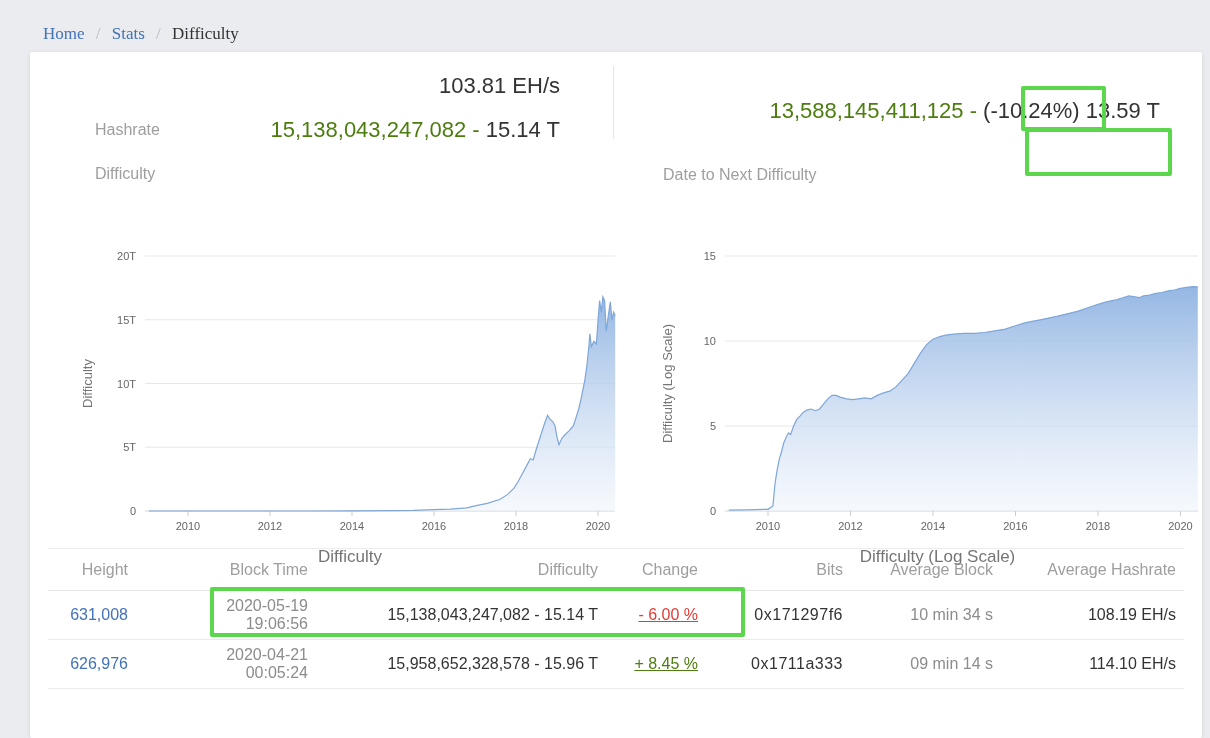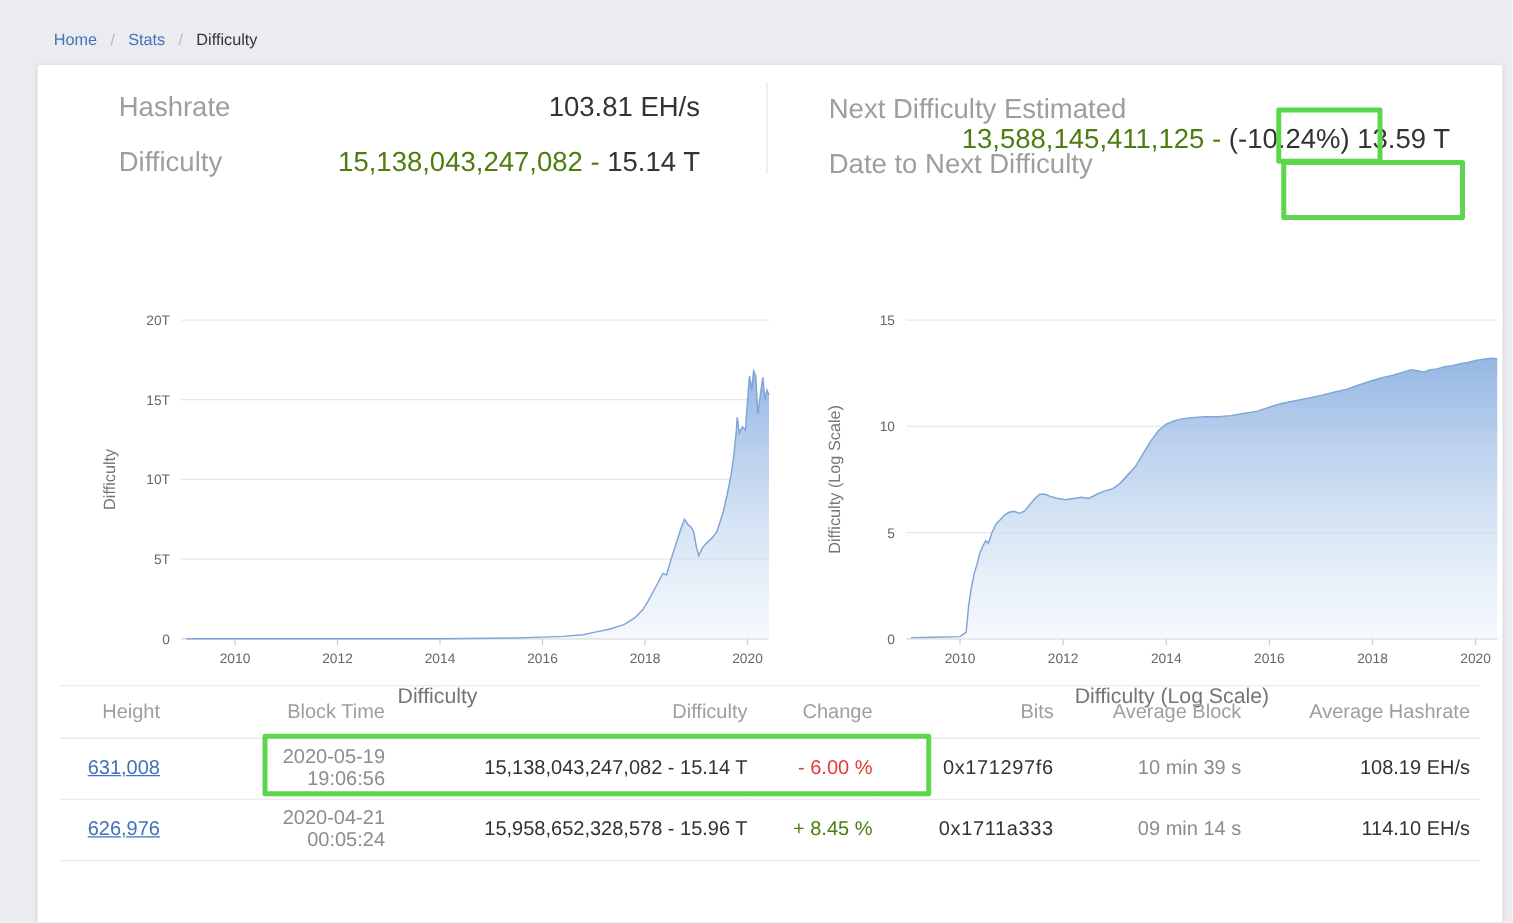--- a/index.html
+++ b/index.html
@@ -1,28 +1,28 @@
 <!DOCTYPE html>
 <html><head>
 <meta charset="utf-8">
 <style>
   * { margin:0; padding:0; box-sizing:border-box; }
   html,body { width:1210px; height:738px; overflow:hidden; }
   body { font-family:"Liberation Sans", sans-serif; background:#eaecef; position:relative; color:#333; }
 
-  .breadcrumb { position:absolute; left:43px; top:24px; font-size:13px; z-index:2; }
+  .breadcrumb { position:absolute; left:43px; top:24px; font-size:17px; z-index:2;font-family:Liberation Serif, serif; }
   .breadcrumb .crumb-link { color:#4272b8; cursor:pointer; }
   .breadcrumb .crumb-sep { color:#b9bdc2; padding:0 7px; }
   .breadcrumb .crumb-current { color:#333; }
 
   .card { position:absolute; left:30px; top:52px; width:1172px; height:686px;
           background:#ffffff; border-radius:2px; box-shadow:0 1px 4px rgba(0,0,0,0.10); }
 
   
-  .stat-label { position:absolute; font-size:22px; color:#9e9e9e; white-space:nowrap; }
+  .stat-label { position:absolute; font-size:16px; color:#9e9e9e; white-space:nowrap;margin-top:48px; }
   .stat-value { position:absolute; font-size:22px; color:#333; white-space:nowrap; text-align:right; }
   .v-hashrate-label { left:65px; top:21px; }
   .v-hashrate      { left:200px; top:21px; width:330px; }
   .v-difficulty-label { left:65px; top:65px; }
   .v-difficulty    { left:140px; top:65px; width:390px; }
   .gray-part { color:#4d7c0f; }
   .stats-divider { position:absolute; left:583px; top:14px; width:1px; height:73px; background:#e5e5e5; }
   .v-nextdiff-label { left:633px; top:22px; }
   .v-nextdiff      { left:633px; top:46px; width:497px; }
   .v-datenext-label { left:633px; top:66px;text-align:center; }
@@ -36,24 +36,24 @@
   .chart1-title { left:40px; width:560px; }
   .chart2-title { left:620px; width:575px; }
 
   
   .diff-table { position:absolute; left:18px; top:496px; width:1136px; border-collapse:collapse; table-layout:fixed; }
   .diff-table th { font-size:16px; font-weight:normal; color:#9e9e9e; text-align:right;
                    height:42px; border-top:1px solid #ececec; border-bottom:1px solid #e5e5e5; }
   .diff-table td { font-size:16px; text-align:right; height:49px; border-bottom:1px solid #ebebeb;
                    vertical-align:middle; white-space:nowrap; }
   .diff-table td:last-child, .diff-table th:last-child { padding-right:8px; }
-  .cell-height { color:#4272b8; cursor:pointer;text-decoration:underline; }
+  .cell-height { color:#4272b8; cursor:pointer; }
   .cell-time { font-size:15px; line-height:18px; color:#8c8c8c; }
   .cell-diff { color:#333; }
-  .cell-change { font-size:15px; }
+  .cell-change { font-size:15px;text-decoration:underline; }
   .cell-bits { color:#333; letter-spacing:0.5px; }
   .cell-avgblock { color:#8c8c8c; }
   .cell-hashrate { color:#333; }
 
   
   .ann { position:absolute; border:4px solid #5cd64c; border-radius:2px; z-index:10; pointer-events:none; }
   .ann-1 { left:1021px; top:86px;  width:85px;  height:45px; }
   .ann-2 { left:1025px; top:128px; width:147px; height:48px; }
   .ann-3 { left:210px;  top:587px; width:535px; height:50px; }
 </style>
@@ -71,21 +71,20 @@
 <div class="card">
 
   <div class="stat-label v-hashrate-label">Hashrate</div>
   <div class="stat-value v-hashrate">103.81 EH/s</div>
 
   <div class="stat-label v-difficulty-label">Difficulty</div>
   <div class="stat-value v-difficulty"><span class="gray-part">15,138,043,247,082 - </span><span>15.14 T</span></div>
 
   <div class="stats-divider"></div>
 
-  <div class="stat-label v-nextdiff-label">Next Difficulty Estimated</div>
   <div class="stat-value v-nextdiff"><span class="gray-part">13,588,145,411,125 - </span><span>(-10.24%)</span><span> 13.59 T</span></div>
 
   <div class="stat-label v-datenext-label">Date to Next Difficulty</div>
 
   <svg id="chart1" class="chart-svg" width="560" height="300">
     <defs>
       <linearGradient id="grad1" x1="0" y1="0" x2="0" y2="1">
         <stop offset="0" stop-color="#8fb3e2" stop-opacity="0.95"></stop>
         <stop offset="1" stop-color="#eef4fb" stop-opacity="0.55"></stop>
       </linearGradient>
@@ -180,21 +179,21 @@
         <th>Average Hashrate</th>
       </tr>
     </thead>
     <tbody id="table-body">
         <tr>
           <td class="cell-height" style="color: rgb(66, 114, 184);">631,008</td>
           <td class="cell-time">2020-05-19<br>19:06:56</td>
           <td class="cell-diff">15,138,043,247,082 - 15.14 T</td>
           <td class="cell-change" style="color: rgb(226, 59, 53);">- 6.00 %</td>
           <td class="cell-bits">0x171297f6</td>
-          <td class="cell-avgblock">10 min 39 s</td>
+          <td class="cell-avgblock">10 min 34 s</td>
           <td class="cell-hashrate">108.19 EH/s</td>
         </tr>
         <tr>
           <td class="cell-height" style="color: rgb(66, 114, 184); margin-top: 35px;">626,976</td>
           <td class="cell-time">2020-04-21<br>00:05:24</td>
           <td class="cell-diff">15,958,652,328,578 - 15.96 T</td>
           <td class="cell-change" style="color: #4d7c0f;">+ 8.45 %</td>
           <td class="cell-bits">0x1711a333</td>
           <td class="cell-avgblock">09 min 14 s</td>
           <td class="cell-hashrate">114.10 EH/s</td>

